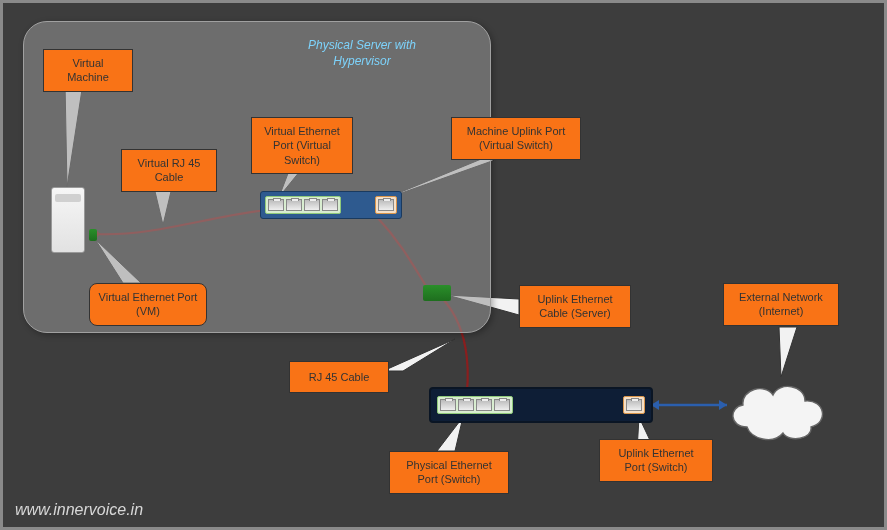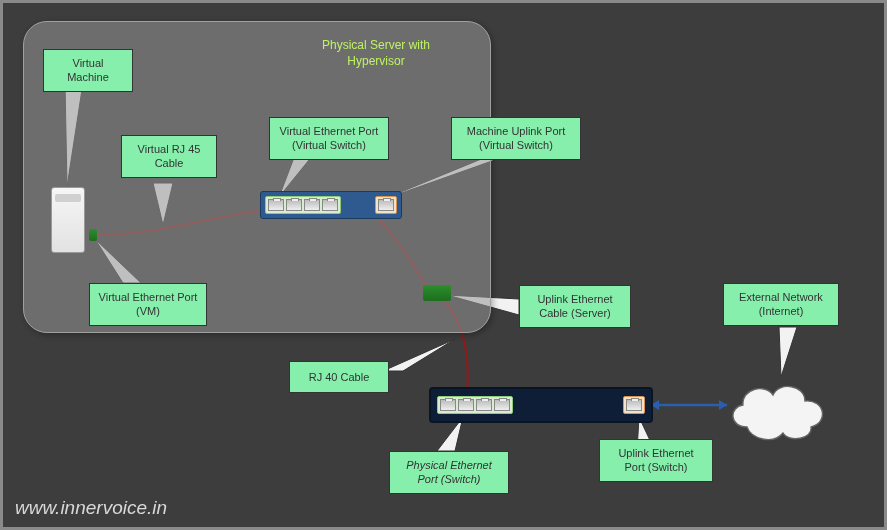--- a/index.html
+++ b/index.html
@@ -18,22 +18,22 @@
   .hypervisor {
     position: absolute;
     left: 20px; top: 18px;
     width: 468px; height: 312px;
     background: rgba(150,150,150,0.55);
     border: 1px solid #a0a0a0;
     border-radius: 24px;
     box-shadow: 2px 2px 6px rgba(0,0,0,0.3);
   }
   .hyp-title {
-    position: absolute; left: 272px; top: 16px; width: 160px;
-    text-align: center; color: #bef264; font-size: 12px; line-height: 1.3;
+    position: absolute; left: 258px; top: 16px; width: 160px;
+    text-align: center; font-style: italic; color: #7dd3fc; font-size: 12px; line-height: 1.3;
   }
 
   
   .server {
     position: absolute; left: 48px; top: 184px;
     width: 34px; height: 66px;
     background: linear-gradient(#f6f6f6,#e2e2e2);
     border: 1px solid #999; border-radius: 3px;
   }
   .server:before {
@@ -80,33 +80,33 @@
   
   .cloud {
     position: absolute; left: 720px; top: 374px;
     width: 110px; height: 68px;
   }
   .cloud svg { width: 100%; height: 100%; }
 
   
   .callout {
     position: absolute;
-    background: #86efac;
+    background: #f97316;
     border: 1px solid #333;
     padding: 6px 8px;
     text-align: center;
     line-height: 1.3;
     font-size: 11px;
     color: #333;
     min-width: 88px;
   }
 
   .watermark {
     position: absolute; left: 12px; bottom: 8px;
-    color: #d8d8d8; font-style: italic; font-size: 19px;
+    color: #d8d8d8; font-style: italic; font-size: 16px;
   }
 </style>
 </head>
 <body>
 
 <svg class="wires">
 
   <path d="M 93 231 C 150 234, 210 212, 264 207" stroke="#8a1e1e" stroke-width="2.2" fill="none"></path>
   <circle cx="93" cy="231" r="3" fill="#8a1e1e"></circle>
 
@@ -174,23 +174,23 @@
   </div>
 </div>
 
 <div class="cloud">
   <svg viewBox="0 0 110 68">
     <path d="M24 50 C 6 50 6 30 20 28 C 18 12 42 6 50 18 C 56 4 82 8 82 24 C 102 22 106 46 88 50 C 90 62 66 66 60 56 C 50 68 28 62 24 50 Z" fill="#f4f4f4" stroke="#666" stroke-width="1.4"></path>
   </svg>
 </div>
 
 <div class="callout" style="left:40px; top:46px; width:90px;">Virtual Machine</div>
-<div class="callout" style="left:118px; top:132px; width:96px;">Virtual RJ 45 Cable</div>
-<div class="callout" style="left:86px; top:280px; width:118px;">Virtual Ethernet Port (VM)</div>
-<div class="callout" style="left:266px; top:114px; width:120px;">Virtual Ethernet Port (Virtual Switch)</div>
+<div class="callout" style="left:118px; top:146px; width:96px;">Virtual RJ 45 Cable</div>
+<div class="callout" style="left:86px; top:280px; width:118px;border-radius:8px;">Virtual Ethernet Port (VM)</div>
+<div class="callout" style="left:248px; top:114px; width:102px;">Virtual Ethernet Port (Virtual Switch)</div>
 <div class="callout" style="left:448px; top:114px; width:130px;">Machine Uplink Port (Virtual Switch)</div>
 <div class="callout" style="left:516px; top:282px; width:112px;">Uplink Ethernet Cable (Server)</div>
-<div class="callout" style="left:286px; top:358px; width:100px; padding:8px;">RJ 40 Cable</div>
-<div class="callout" style="left:386px; top:448px; width:120px;font-style:italic;">Physical Ethernet Port (Switch)</div>
+<div class="callout" style="left:286px; top:358px; width:100px; padding:8px;">RJ 45 Cable</div>
+<div class="callout" style="left:386px; top:448px; width:120px;">Physical Ethernet Port (Switch)</div>
 <div class="callout" style="left:596px; top:436px; width:114px;">Uplink Ethernet Port (Switch)</div>
 <div class="callout" style="left:720px; top:280px; width:116px;">External Network (Internet)</div>
 
 <div class="watermark">www.innervoice.in</div>
 
 </body></html>

